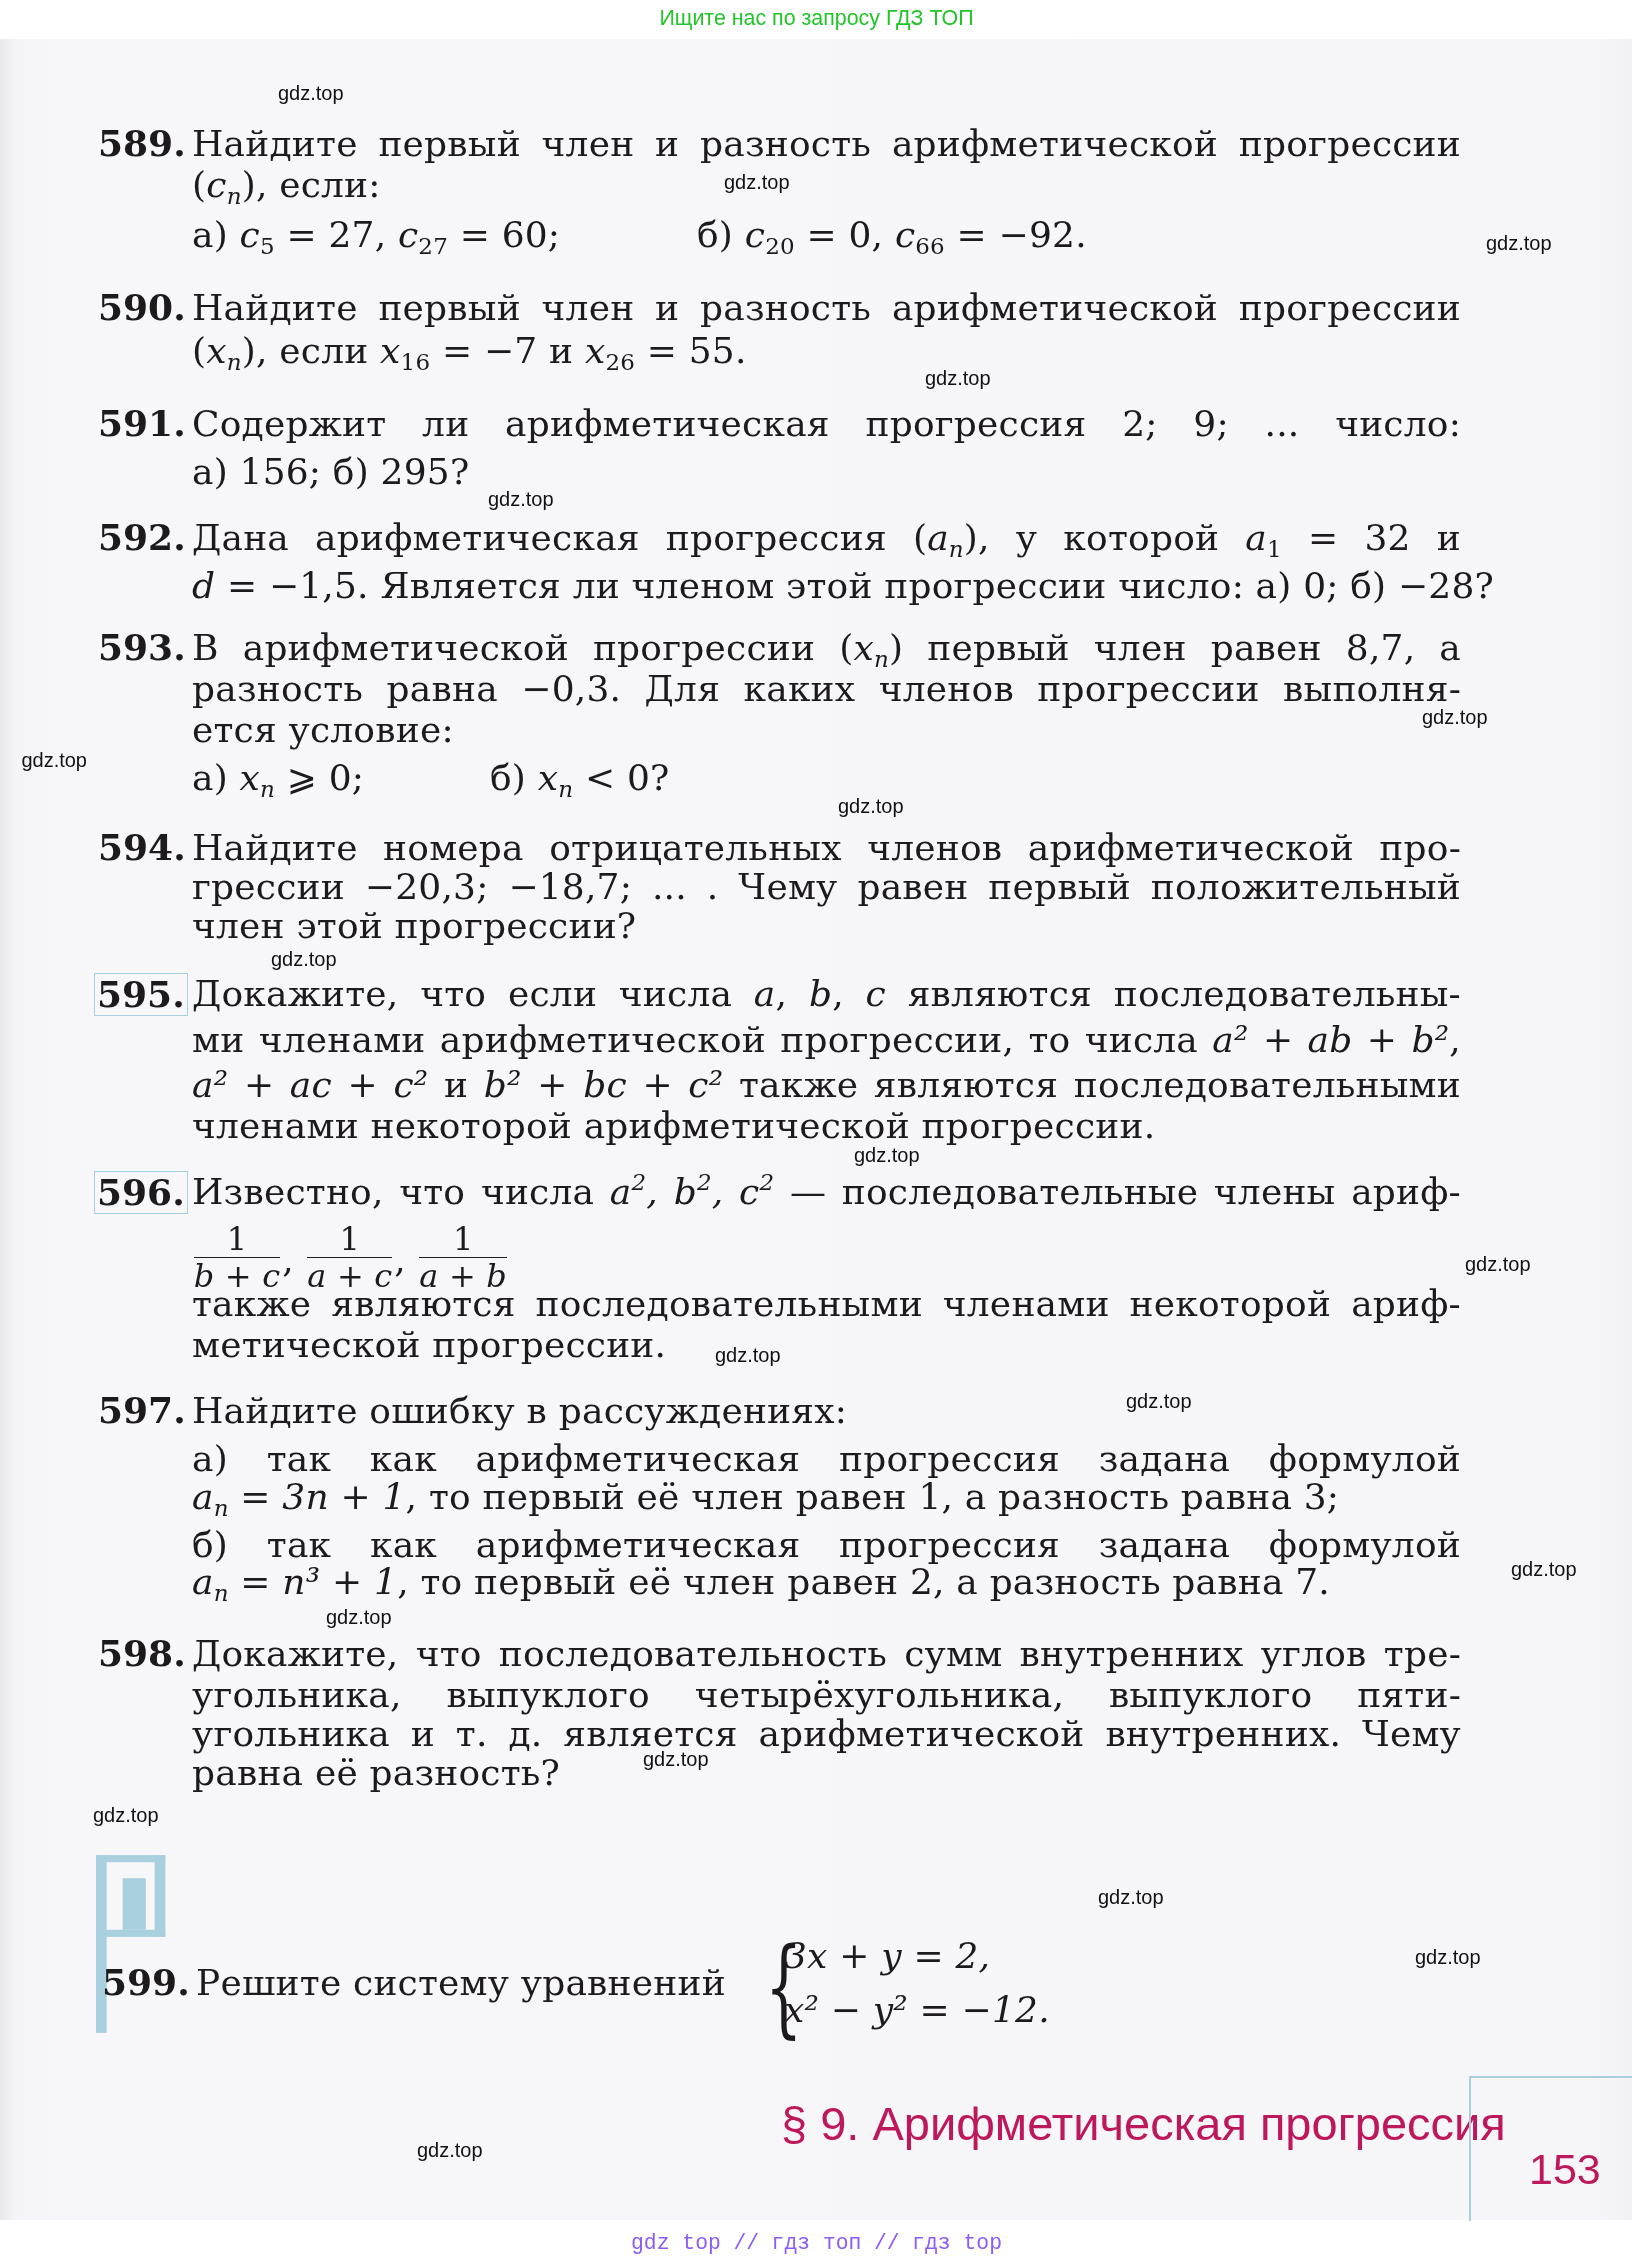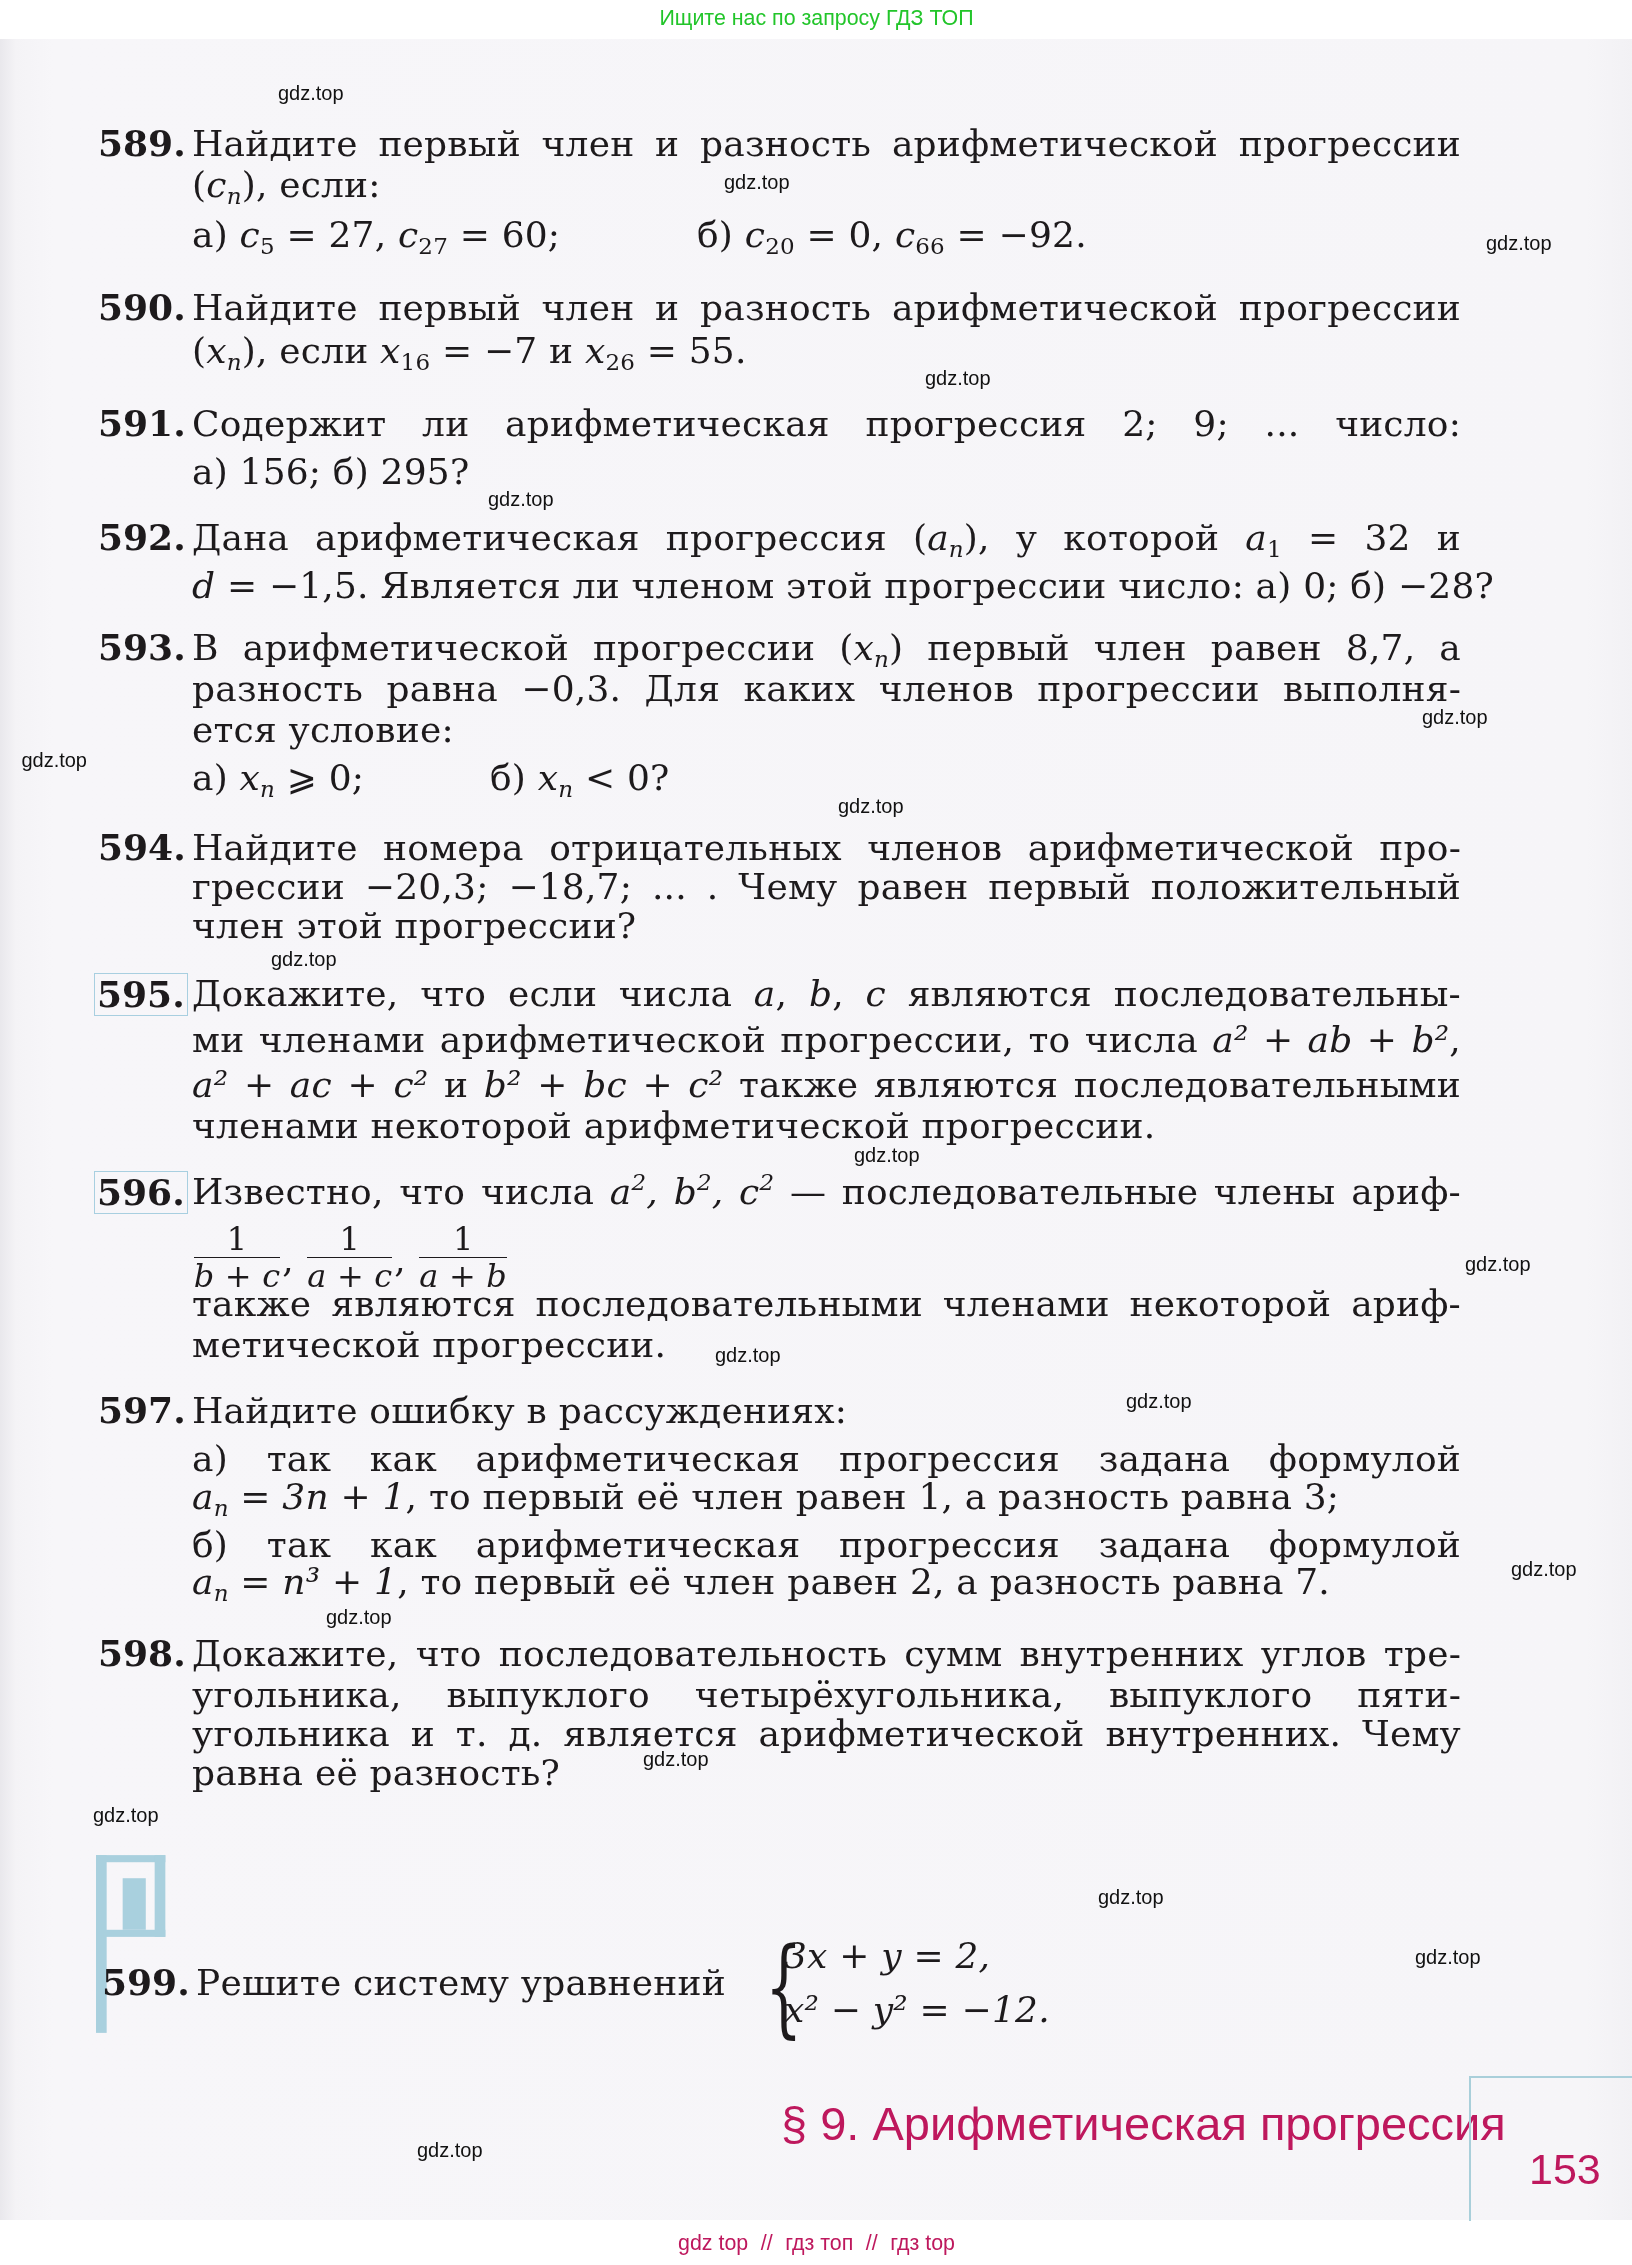--- a/index.html
+++ b/index.html
@@ -15,22 +15,22 @@
     font-family: "Liberation Sans", "DejaVu Sans", sans-serif;
     font-size: 21.4px; line-height: 36px; color: #22c52a;
   }
   .page {
     position: absolute; left: 0; top: 39px; width: 1633px; height: 2181px;
     background: linear-gradient(90deg, #e9e8ec 0px, #f4f3f6 16px, #f7f6f9 53px, #f6f5f8 1586px, #f2f1f4 1633px);
   }
   .bottom-banner {
     position: absolute; left: 0; top: 2221px; width: 1633px; height: 45px;
     background: #ffffff; text-align: center;
-    font-family: Liberation Sans, sans-serif;
-    font-size: 21.4px; line-height: 45px; color: #be185d;
+    font-family: Liberation Mono, monospace;
+    font-size: 21.4px; line-height: 45px; color: #8b5cf6;
   }
   .bottom-banner .sep { margin: 0 12.5px; }
   .line {
     position: absolute; white-space: nowrap;
     font-size: 36px; line-height: 41px; letter-spacing: 0.2px;
   }
   .just { text-align: justify; text-align-last: justify; width: 1265px; }
   .num { font-weight: bold; position: absolute; left: 98px; font-size: 36px; line-height: 41px; }
   .boxed { border: 1.8px solid #a8cfe0; padding: 0 2px; left: 94px; }
   i, .m { font-style: italic; }

